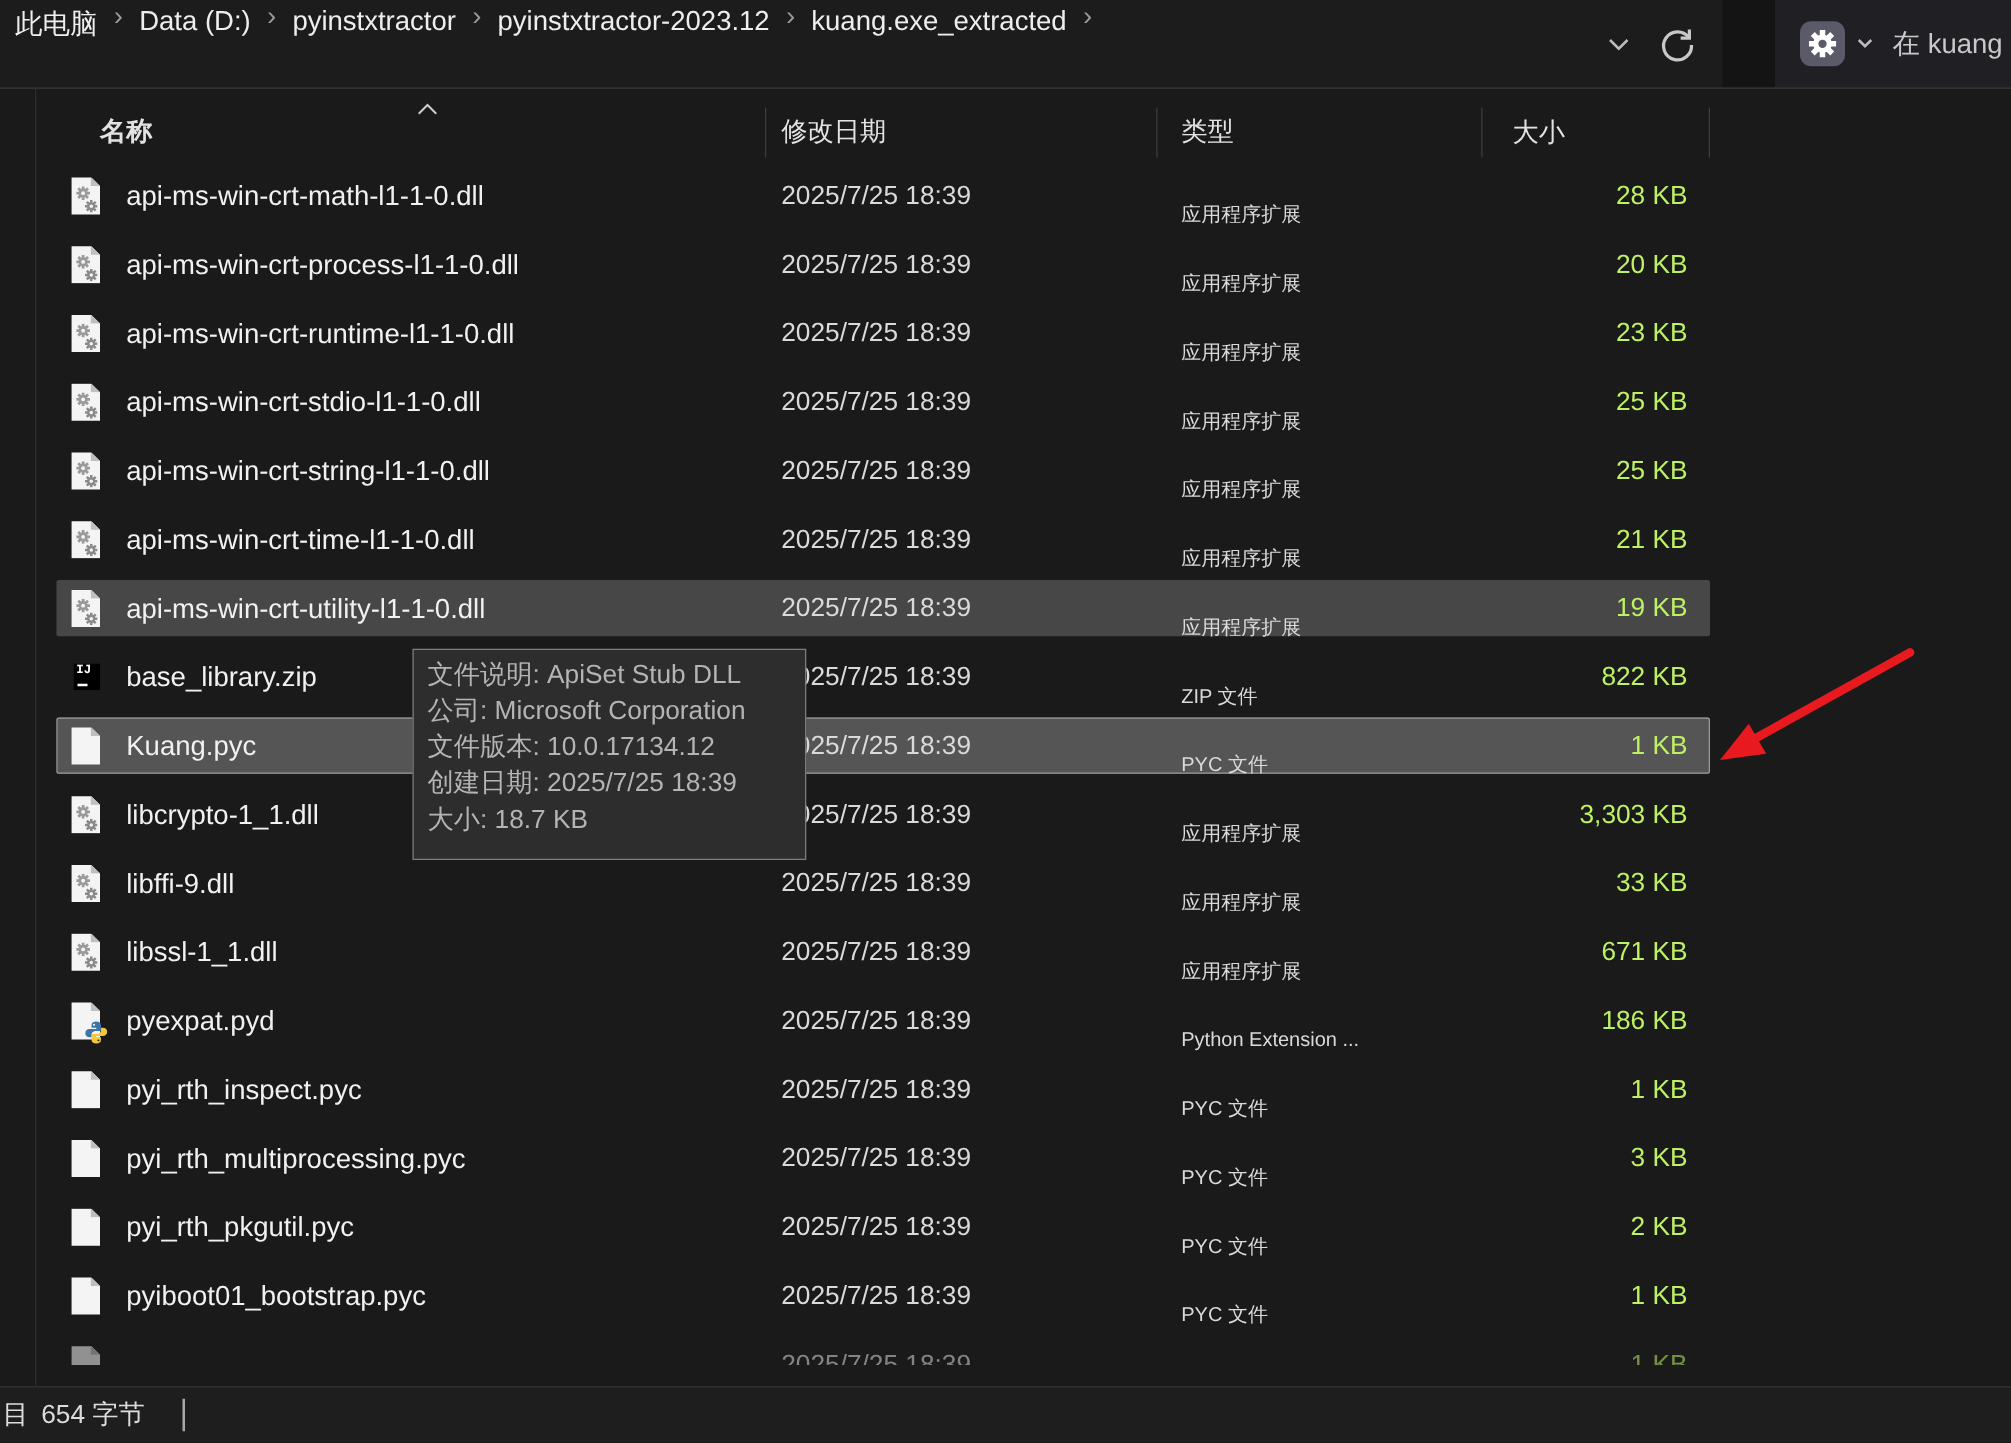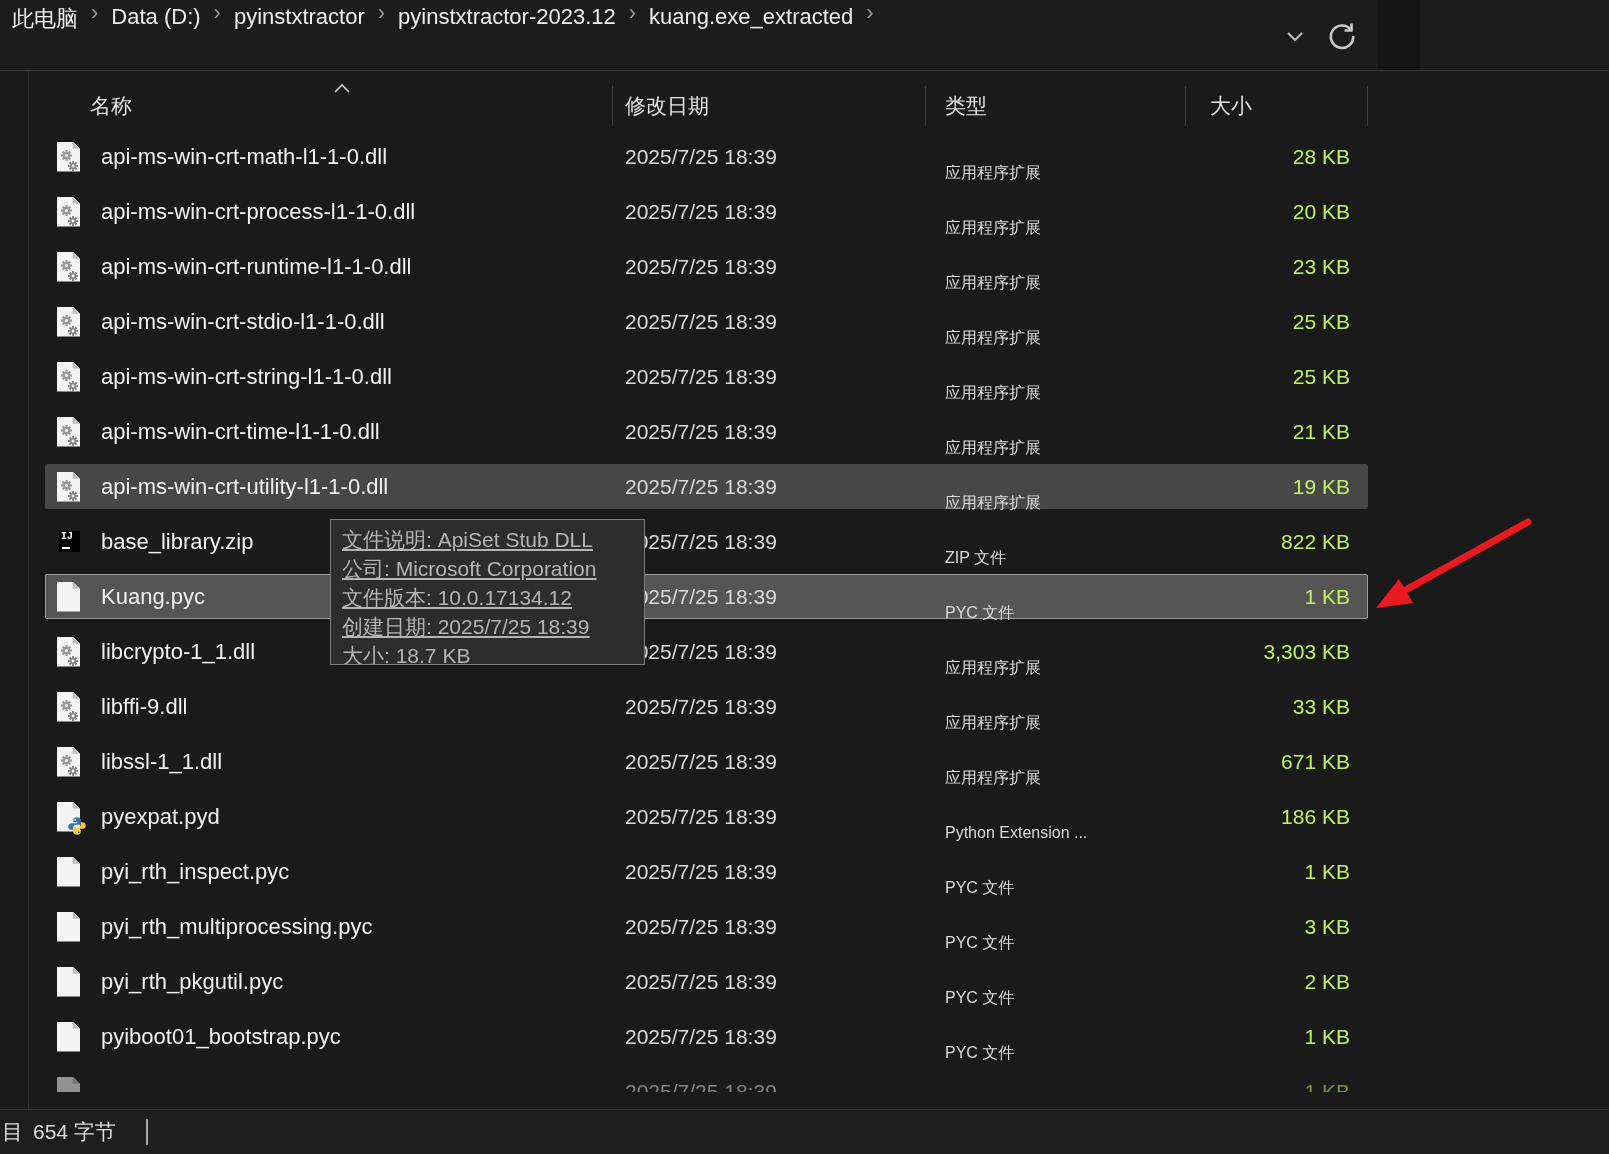--- a/index.html
+++ b/index.html
@@ -19,21 +19,21 @@
   .toolbar-gap{position:absolute;left:1378px;top:0;width:42px;height:70px;background:#141414;}
   .searchbox{position:absolute;left:1420px;top:0;width:189px;height:70px;background:#202024;display:flex;align-items:center;}
   .gear-btn{width:36px;height:36px;border-radius:9px;background:#5a5a68;margin-left:20px;display:flex;align-items:center;justify-content:center;flex:none;}
   .search-chevron{margin-left:9px;flex:none;}
   .search-text{margin-left:15px;font-size:22px;color:#c9c9c9;white-space:nowrap;}
   .toolbar-sep{position:absolute;top:70px;left:0;width:1609px;height:1px;background:#3a3a3a;}
   .left-line{position:absolute;left:28px;top:71px;height:1039px;width:1px;background:#2c2c2c;}
   
   .hdr{position:absolute;top:82px;left:45px;width:1323px;height:48px;font-size:21px;color:#e2e2e2;}
   .hdr-label{position:absolute;top:0;height:48px;line-height:48px;cursor:default;}
-  .hdr-name{left:45px;}  .hdr-date{left:580px;} .hdr-type{left:900px;} .hdr-size{left:1165px;font-family:Liberation Serif, serif;}
+  .hdr-name{left:35px;font-weight:bold;}  .hdr-date{left:580px;} .hdr-type{left:900px;} .hdr-size{left:1165px;font-family:Liberation Serif, serif;}
   .hdr-div{position:absolute;top:4px;height:40px;width:1px;background:#3d3d3d;}
   .hdr-sort{position:absolute;left:287px;top:-6px;}
   
   .listing{position:absolute;top:134px;left:45px;width:1323px;height:958px;overflow:hidden;}
   .row{position:relative;height:45px;margin-bottom:10px;border-radius:2px;}
   .row.hover{background:#474747;}
   .row.selected{background:#555555;outline:1px solid #9b9b9b;outline-offset:-1px;}
   .row.partial{opacity:.55;}
   .cell-name{position:absolute;left:9px;top:0;height:45px;display:flex;align-items:center;gap:17px;}
   .fname{font-size:22px;color:#f1f1f1;white-space:nowrap;}
@@ -49,23 +49,23 @@
   .gear-a{position:absolute;left:7px;top:7px;width:11px;height:11px;}
   .gear-b{position:absolute;left:14px;top:17px;width:10px;height:10px;}
   .idea{width:33px;height:33px;border-radius:7px;position:relative;flex:none;margin:0 -2px 0 -1px;
         background:linear-gradient(215deg,#2f6ceb 0%,#e6178b 52%,#ff8a00 100%);}
   .idea-core{position:absolute;left:6px;top:6px;width:21px;height:21px;background:#000;
         color:#fff;font-family:"Liberation Mono","DejaVu Sans Mono",monospace;
         font-size:10px;font-weight:bold;line-height:11px;padding-left:2px;box-sizing:border-box;}
   .idea-bar{position:absolute;left:3px;bottom:3px;width:8px;height:2px;background:#fff;}
   .pylogo{position:absolute;right:-3px;bottom:-2px;width:20px;height:20px;}
   
-  .tooltip{position:absolute;left:330px;top:519px;width:315px;height:146px;box-sizing:border-box;
+  .tooltip{position:absolute;left:330px;top:519px;width:315px;height:169px;box-sizing:border-box;
     background:#2d2d2d;border:1px solid #7d7d7d;padding:5px 11px;z-index:6;
-    font-size:21px;line-height:29px;color:#b4b4b4;white-space:nowrap;overflow:hidden;text-decoration:underline;}
+    font-size:21px;line-height:29px;color:#b4b4b4;white-space:nowrap;overflow:hidden;}
   
   .arrow-overlay{position:absolute;left:0;top:0;width:1609px;height:1154px;z-index:8;pointer-events:none;}
   
   .statusbar{position:absolute;left:0;bottom:0;width:1609px;height:44px;background:#1e1e1e;border-top:1px solid #333;}
   .status-frag{position:absolute;left:2px;top:0;height:43px;line-height:43px;font-size:21px;color:#dcdcdc;}
   .status-size{position:absolute;left:33px;top:0;height:43px;line-height:43px;font-size:21px;color:#dcdcdc;}
   .status-div{position:absolute;left:146px;top:9px;width:2px;height:26px;background:#a8a8a8;}
 </style>
 </head>
 <body>
@@ -92,20 +92,40 @@
 
   <div class="refresh-btn">
     <svg width="32" height="32" viewBox="0 0 32 32">
       <path d="M25 10 A11.2 11.2 0 1 0 27.2 16" fill="none" stroke="#c8c8c8" stroke-width="2.6"></path>
       <polyline points="25.5,3.5 25.5,10.5 18.5,10.5" fill="none" stroke="#c8c8c8" stroke-width="2.6"></polyline>
     </svg>
   </div>
 
   <div class="toolbar-gap"></div>
 
+  <div class="searchbox">
+    <div class="gear-btn">
+      <svg width="22" height="22" viewBox="0 0 10 10">
+        <g fill="#ffffff">
+          <rect x="4" y="0" width="2" height="10"></rect>
+            <rect x="0" y="4" width="10" height="2"></rect>
+          <rect x="4" y="0" width="2" height="10" transform="rotate(45 5 5)"></rect>
+          <rect x="4" y="0" width="2" height="10" transform="rotate(-45 5 5)"></rect>
+          <circle cx="5" cy="5" r="3.4"></circle>
+        </g>
+        <circle cx="5" cy="5" r="1.5" fill="#5a5a68"></circle>
+      </svg>
+    </div>
+    <span class="search-chevron">
+      <svg width="14" height="9" viewBox="0 0 14 9">
+          <polyline points="2,2 7,7 12,2" fill="none" stroke="#bdbdbd" stroke-width="2"></polyline>
+        </svg>
+    </span>
+    <span class="search-text">在 kuang</span>
+  </div>
 </div>
 <div class="toolbar-sep"></div>
 <div class="left-line"></div>
 
 <div class="hdr">
   <span class="hdr-sort">
     <svg width="20" height="12" viewBox="0 0 20 12">
         <polyline points="3,9 10,2 17,9" fill="none" stroke="#cfcfcf" stroke-width="1.6"></polyline>
       </svg>
   </span>

